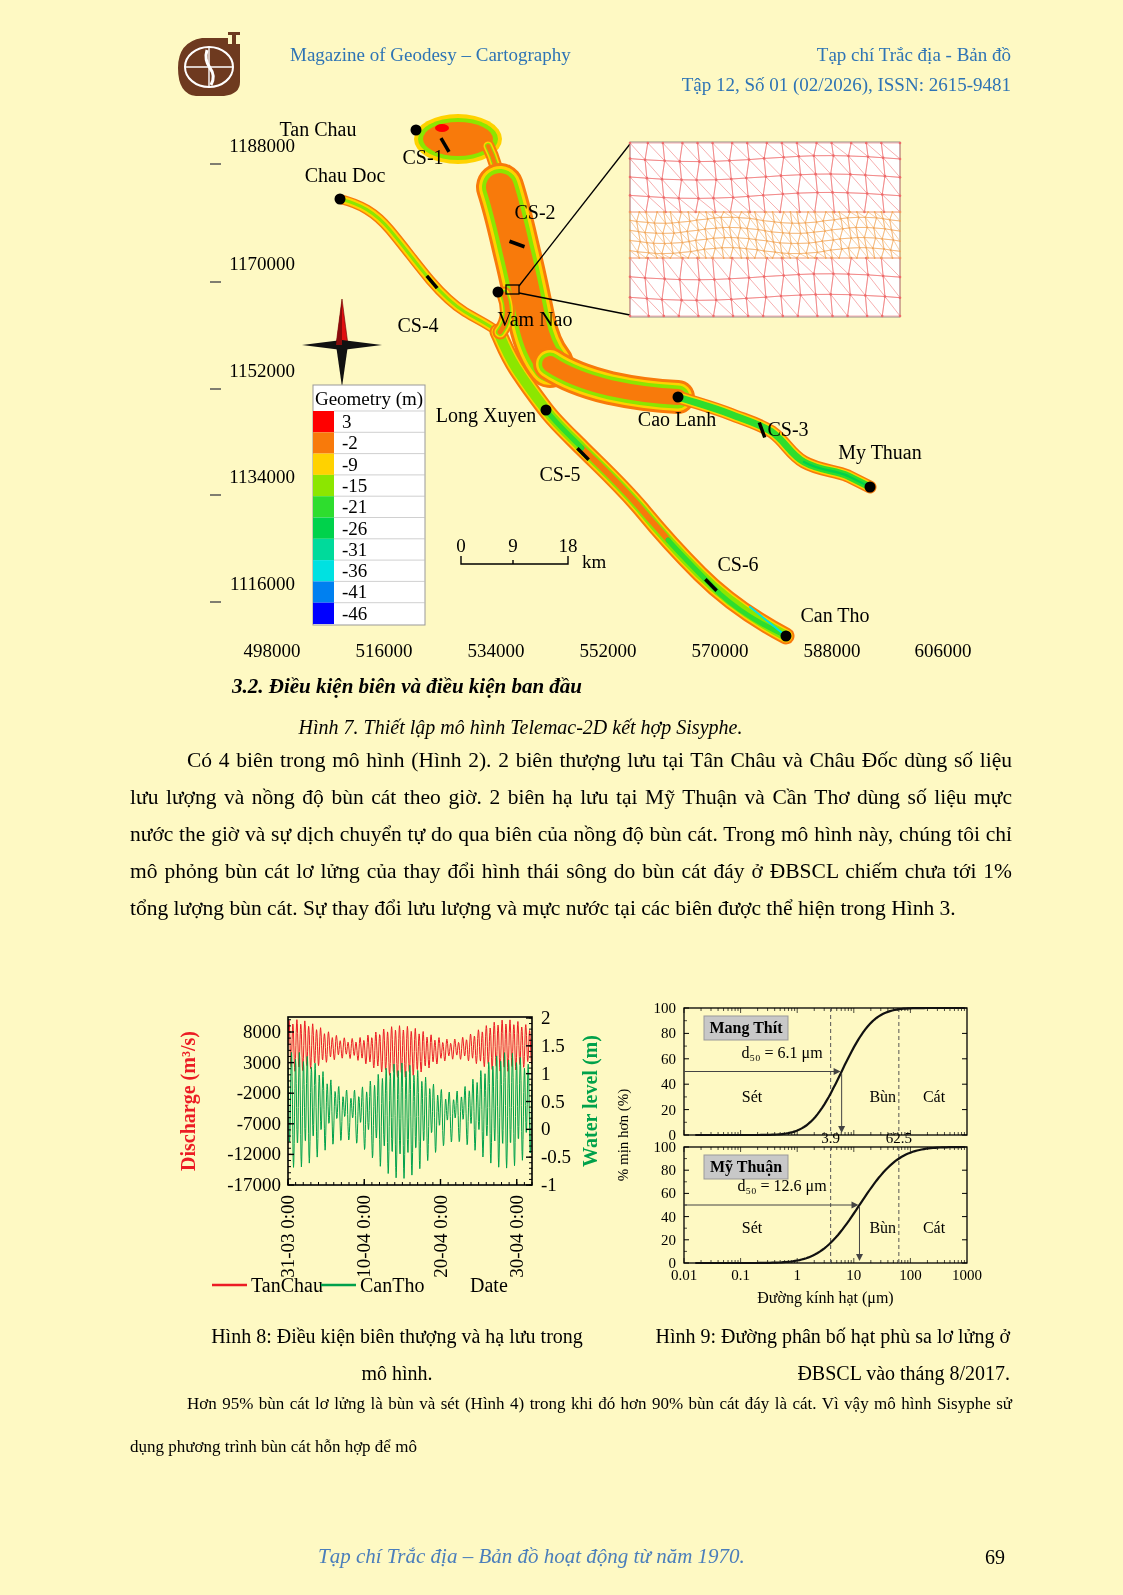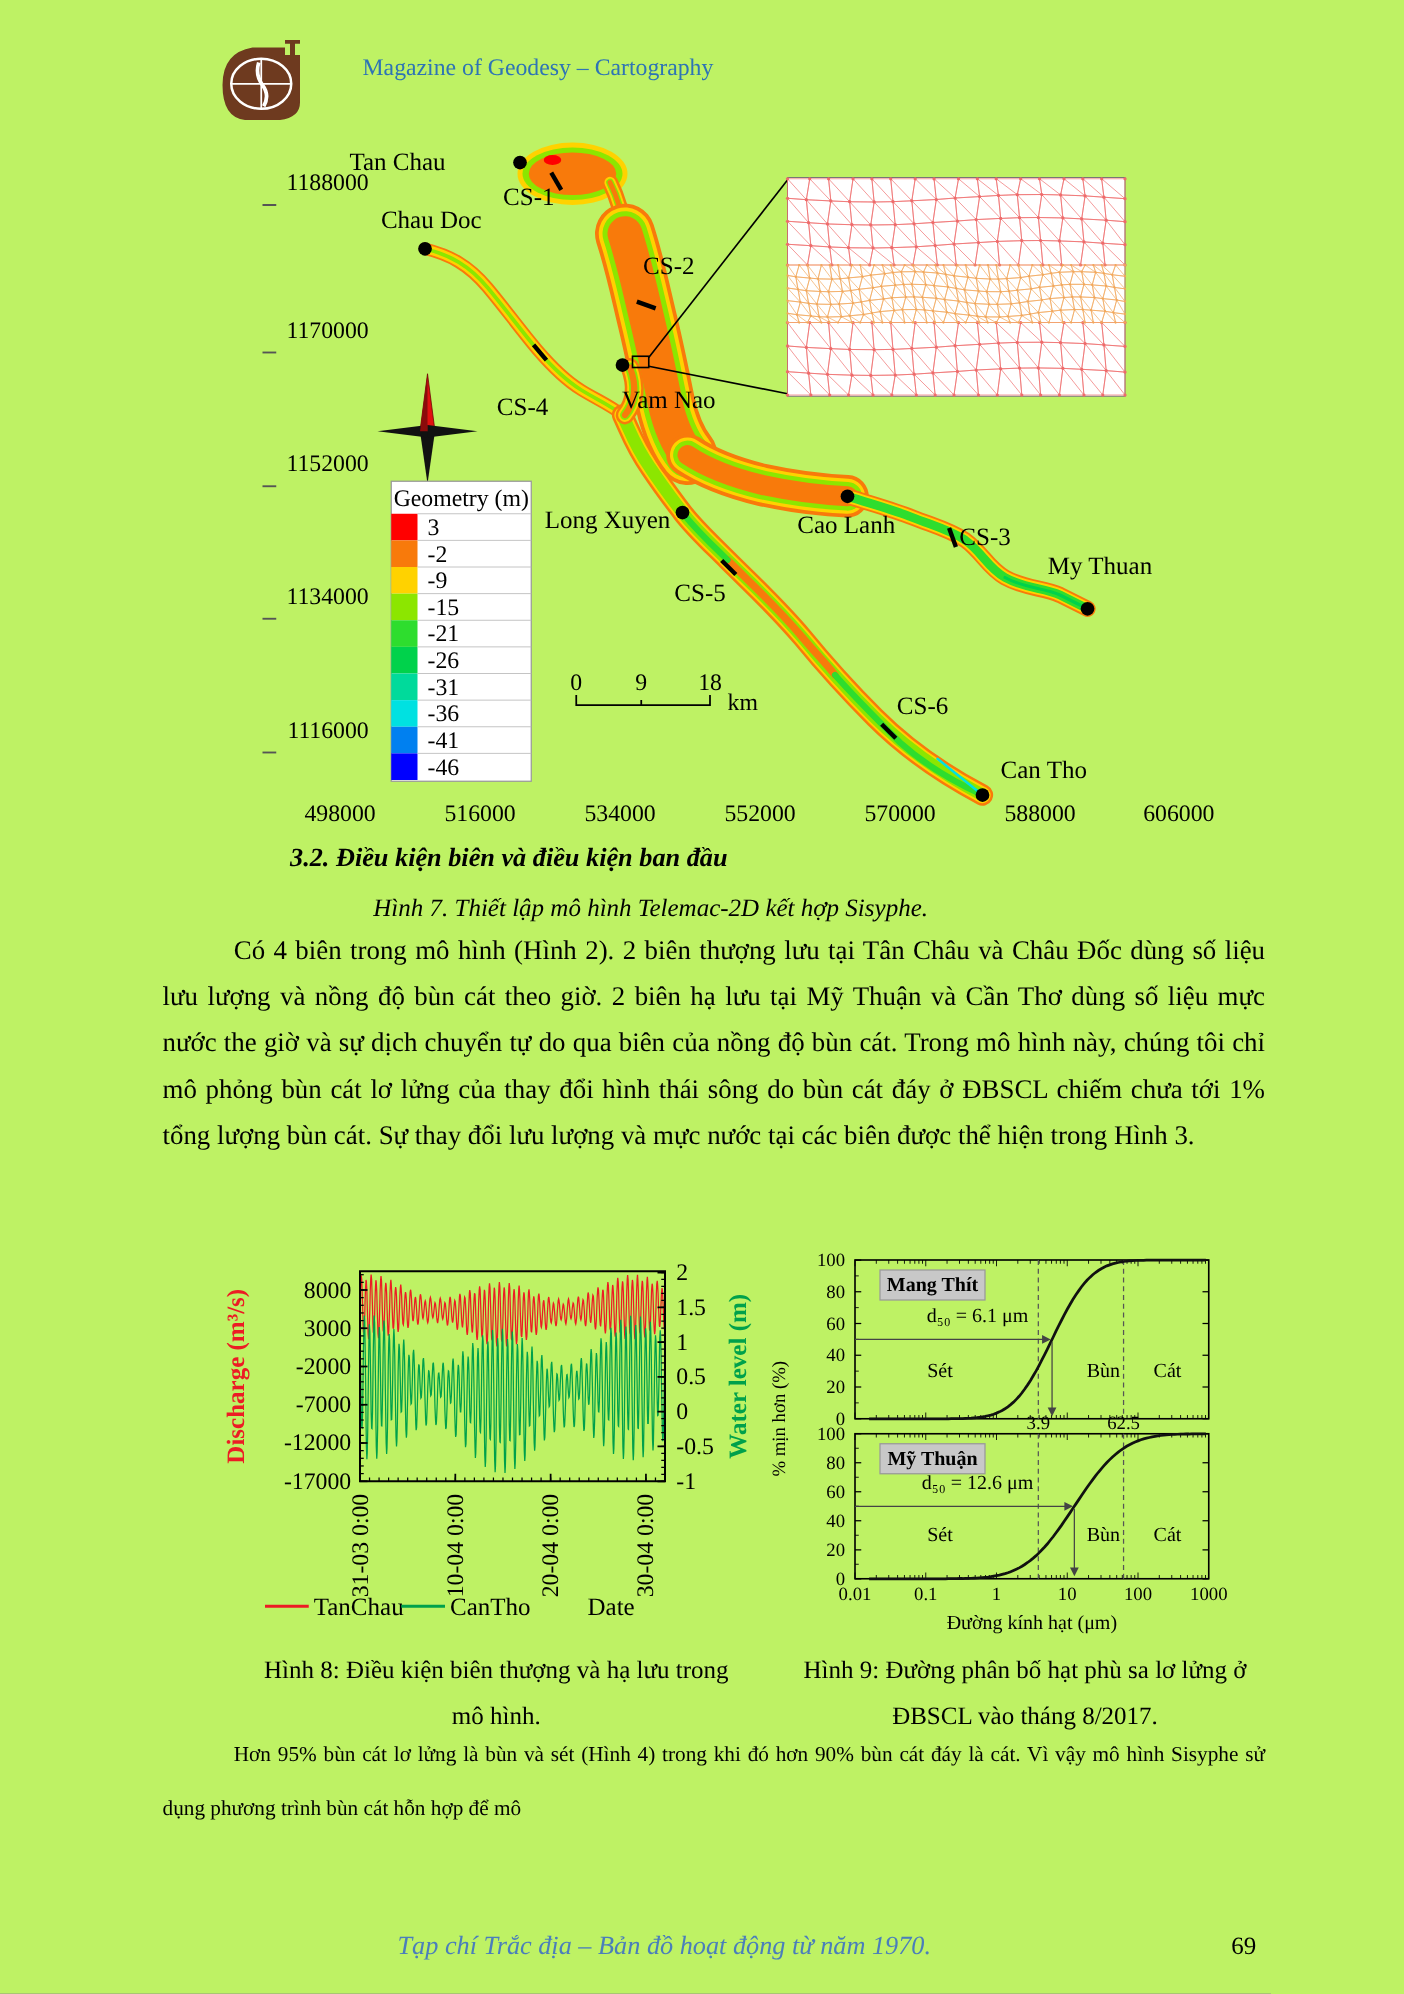--- a/index.html
+++ b/index.html
@@ -1,16 +1,16 @@
 <!DOCTYPE html>
 <html><head>
 <meta charset="utf-8">
 <style>
   html,body{margin:0;padding:0;background:#888;}
-  .page{position:relative;width:1123px;height:1595px;background:#bef264;margin:0 auto;
+  .page{position:relative;width:1123px;height:1595px;background:#fef9c3;margin:0 auto;
         font-family:"Liberation Serif", serif;color:#000;overflow:hidden;}
   .abs{position:absolute;}
   .hdr-txt{font-size:19px;line-height:30px;}
   .hdr-right{text-align:right;}
   .logo-box{width:82px;height:78px;}
   .caption{font-size:20px;text-align:center;}
   .italic{font-style:italic;}
   .heading{font-size:21px;font-weight:bold;font-style:italic;}
   .para{font-size:21.5px;line-height:37px;text-align:justify;text-indent:57px;}
   .para2{font-size:17px;line-height:43px;text-align:justify;text-indent:57px;}
@@ -30,20 +30,24 @@
       <ellipse cx="39" cy="37" rx="24" ry="20" fill="none" stroke="#fff" stroke-width="2"></ellipse>
       <line x1="15" y1="37" x2="63" y2="37" stroke="#fff" stroke-width="1.4"></line>
       <line x1="39" y1="17" x2="39" y2="57" stroke="#fff" stroke-width="1.4"></line>
       <path d="M37,20 Q34,30 40,38 Q46,46 41,55" fill="none" stroke="#fff" stroke-width="3"></path>
       <rect x="62" y="4" width="4" height="12" fill="#6E3A1F"></rect>
       <rect x="58" y="2" width="12" height="3" fill="#6E3A1F"></rect>
     </svg>
   </div>
   <div class="abs hdr-txt" style="left:290px;top:40px;color:#2E74B5;">
     <div>Magazine of Geodesy – Cartography</div>
+  </div>
+  <div class="abs hdr-txt hdr-right" style="right:112px;top:40px;color:#2E74B5;">
+    <div>Tạp chí Trắc địa - Bản đồ</div>
+    <div>Tập 12, Số 01 (02/2026), ISSN: 2615-9481</div>
   </div>
 
   <svg id="map-svg" class="abs" style="left:190px;top:112px;" width="832" height="560">
       <g>
         <text x="105" y="40" font-size="19" fill="#000" text-anchor="end">1188000</text>
         <line x1="20" y1="52" x2="31" y2="52" stroke="#555" stroke-width="1.5"></line>
         <text x="105" y="158" font-size="19" fill="#000" text-anchor="end">1170000</text>
         <line x1="20" y1="170" x2="31" y2="170" stroke="#555" stroke-width="1.5"></line>
         <text x="105" y="265" font-size="19" fill="#000" text-anchor="end">1152000</text>
         <line x1="20" y1="277" x2="31" y2="277" stroke="#555" stroke-width="1.5"></line>
@@ -943,21 +947,21 @@
         <text x="72" y="295" font-size="15" fill="#000" text-anchor="middle">0.01</text>
         <text x="128.6" y="295" font-size="15" fill="#000" text-anchor="middle">0.1</text>
         <text x="185.2" y="295" font-size="15" fill="#000" text-anchor="middle">1</text>
         <text x="241.8" y="295" font-size="15" fill="#000" text-anchor="middle">10</text>
         <text x="298.4" y="295" font-size="15" fill="#000" text-anchor="middle">100</text>
         <text x="355" y="295" font-size="15" fill="#000" text-anchor="middle">1000</text>
         <text x="213.5" y="318" font-size="16" fill="#000" text-anchor="middle">Đường kính hạt (μm)</text>
         <text x="16" y="150" font-size="15" fill="#000" text-anchor="middle" transform="rotate(-90 16 150)">% mịn hơn (%)</text>
       </g>
     </svg>
-  <div class="abs cap2" style="left:630px;top:1318px;width:380px;">
+  <div class="abs cap2" style="left:630px;top:1318px;width:380px;text-align:right;">
     <div>Hình 9: Đường phân bố hạt phù sa lơ lửng ở</div>
     <div>ĐBSCL vào tháng 8/2017.</div>
   </div>
 
   <div class="abs para2" style="left:130px;top:1382px;width:882px;">Hơn 95% bùn cát lơ lửng là bùn và sét (Hình 4) trong khi đó hơn 90% bùn cát đáy là cát. Vì vậy mô hình Sisyphe sử dụng phương trình bùn cát hỗn hợp để mô</div>
 
   <div class="abs footer-line" style="left:318px;top:1544px;color:#4A7EBB;">Tạp chí Trắc địa – Bản đồ hoạt động từ năm 1970.</div>
   <div class="abs pagenum" style="left:985px;top:1546px;">69</div>
 </div>
 

